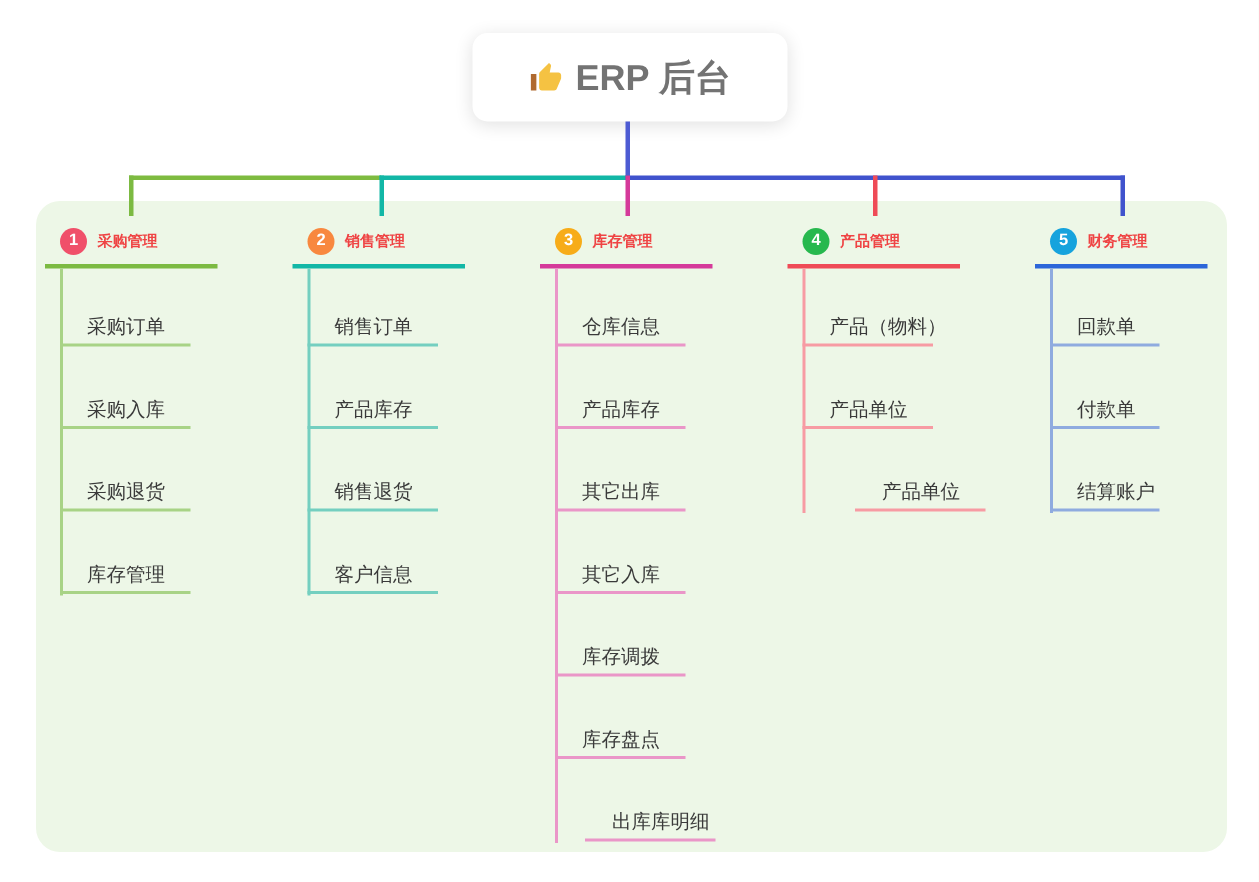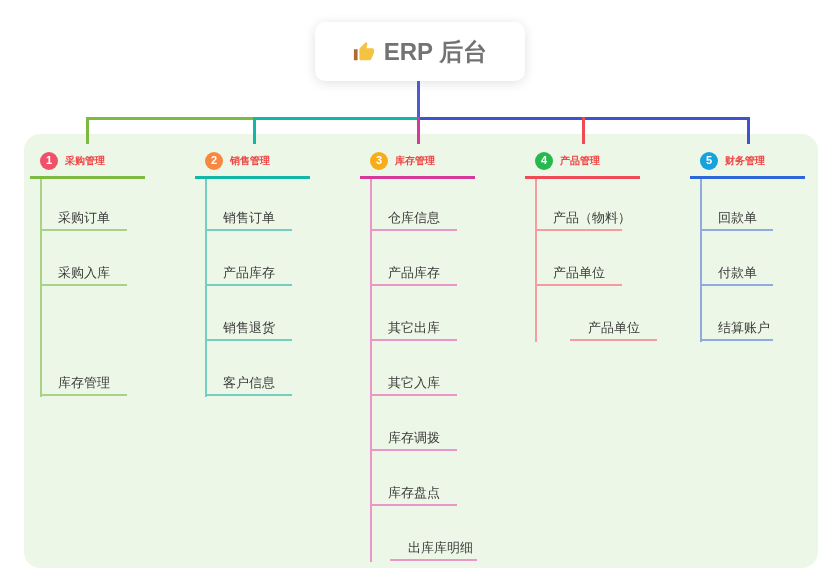--- a/index.html
+++ b/index.html
@@ -75,20 +75,23 @@
     <span class="badge" style="background-color: rgb(240, 80, 106);">1</span>
     <span class="branch-label">采购管理</span>
   </div>
   <div class="trunk" style="left: 40px; top: 179px; height: 218px; background-color: rgb(168, 211, 134);"></div>
   <div class="child" style="left: 40px; top: 201px; width: 87px; border-bottom-color: rgb(168, 211, 134);">
     <span class="child-label">采购订单</span>
   </div>
   <div class="child" style="left: 40px; top: 256px; width: 87px; border-bottom-color: rgb(168, 211, 134);">
     <span class="child-label">采购入库</span>
   </div>
+  <div class="child" style="left: 40px; top: 311px; width: 87px; border-bottom-color: rgb(168, 211, 134);">
+    <span class="child-label">采购退货</span>
+  </div>
   <div class="child" style="left: 40px; top: 366px; width: 87px; border-bottom-color: rgb(168, 211, 134);">
     <span class="child-label">库存管理</span>
   </div>
 
   <div class="branch-header" style="left: 195px; width: 115px; border-bottom-color: rgb(18, 183, 166);">
     <span class="badge" style="background-color: rgb(248, 136, 63);">2</span>
     <span class="branch-label">销售管理</span>
   </div>
   <div class="trunk" style="left: 205px; top: 179px; height: 218px; background-color: rgb(116, 207, 192);"></div>
   <div class="child" style="left: 205px; top: 201px; width: 87px; border-bottom-color: rgb(116, 207, 192);">

